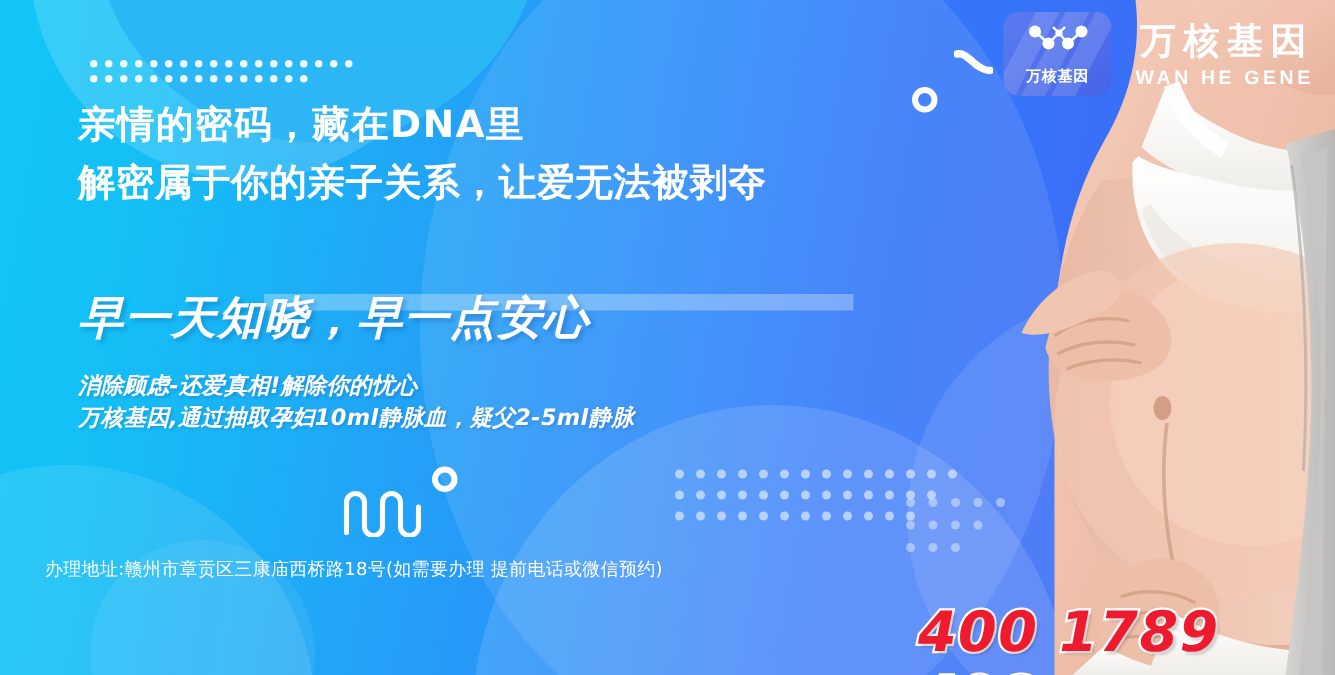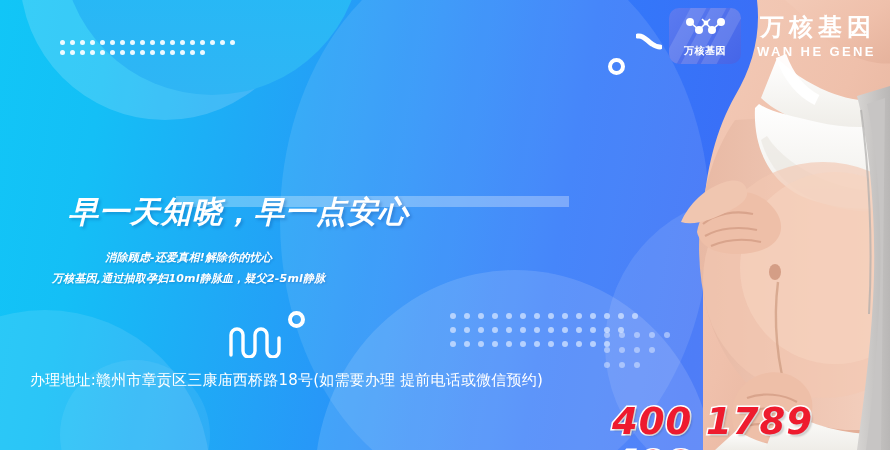--- a/index.html
+++ b/index.html
@@ -136,35 +136,33 @@
   .subbar{
     position:absolute;left:176px;top:196px;width:393px;height:11px;
     background:rgba(255,255,255,.30);
   }
   .sub{
     position:absolute;left:52px;top:192px;
     color:#fff;font-size:30px;font-weight:bold;font-style:italic;
     letter-spacing:1px;
     font-family:Liberation Sans, sans-serif;
     text-shadow:2px 2px 3px rgba(10,60,140,.28);
-    margin-left:16px;
   }
 
   .body-copy{
     position:absolute;left:52px;top:247px;
-    color:#fff;font-size:11px;font-weight:bold;font-style:italic;
+    color:#fff;font-size:15px;font-weight:bold;font-style:italic;
     line-height:21px;letter-spacing:.2px;
     font-family:"DejaVu Sans",sans-serif;
     text-shadow:1px 1px 2px rgba(10,60,140,.25);
-    text-align:center;
   }
 
   .address{
     position:absolute;left:30px;top:371px;
-    color:#fff;font-size:15px;letter-spacing:.2px;
+    color:#fff;font-size:12px;letter-spacing:.2px;
     font-family:"DejaVu Sans",sans-serif;
   }
 
   .phone{
     position:absolute;left:612px;top:400px;
     font-size:37px;font-weight:bold;font-style:italic;
     color:#EE1B2E;letter-spacing:1px;
     font-family:"DejaVu Sans",sans-serif;
     -webkit-text-stroke:3px #ffffff;
     paint-order:stroke fill;
@@ -397,20 +395,24 @@
         </svg>
       </span>
       <span class="logo-badge-text">万核基因</span>
     </div>
     <div class="logo-words">
       <span class="logo-cn">万核基因</span>
       <span class="logo-en">WAN HE GENE</span>
     </div>
   </div>
 
+  <div class="headline">
+    <div class="l1">亲情的密码，藏在DNA里</div>
+    <div class="l2">解密属于你的亲子关系，让爱无法被剥夺</div>
+  </div>
 
   <div class="subbar"></div>
   <div class="sub">早一天知晓，早一点安心</div>
 
   <div class="body-copy">
     <div>消除顾虑-还爱真相!解除你的忧心</div>
     <div>万核基因,通过抽取孕妇10ml静脉血，疑父2-5ml静脉</div>
   </div>
 
   <div class="address">办理地址:赣州市章贡区三康庙西桥路18号(如需要办理 提前电话或微信预约)</div>

